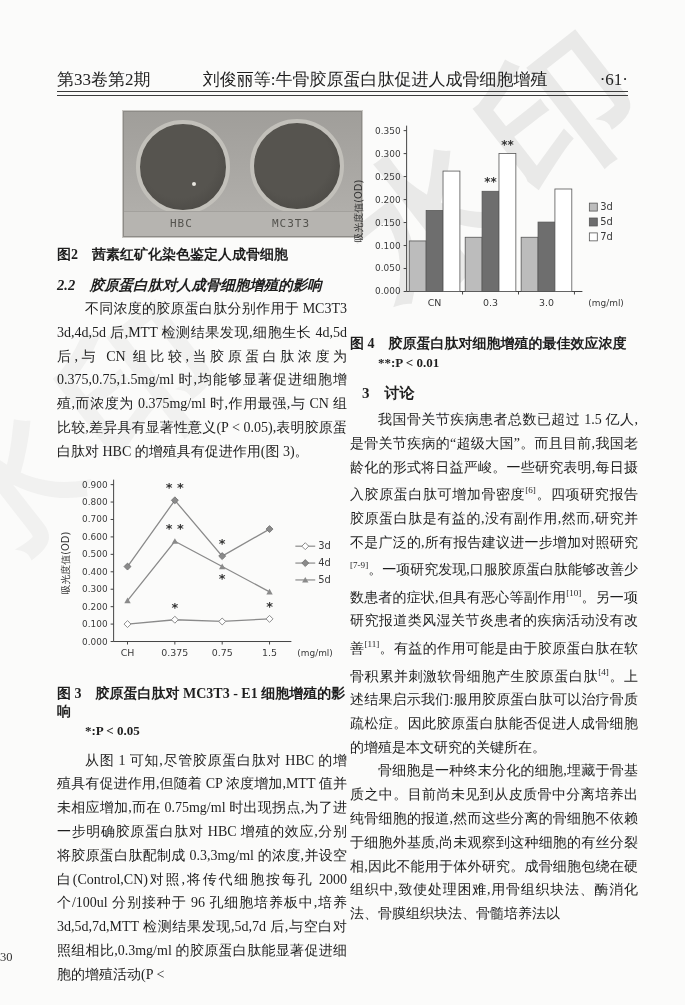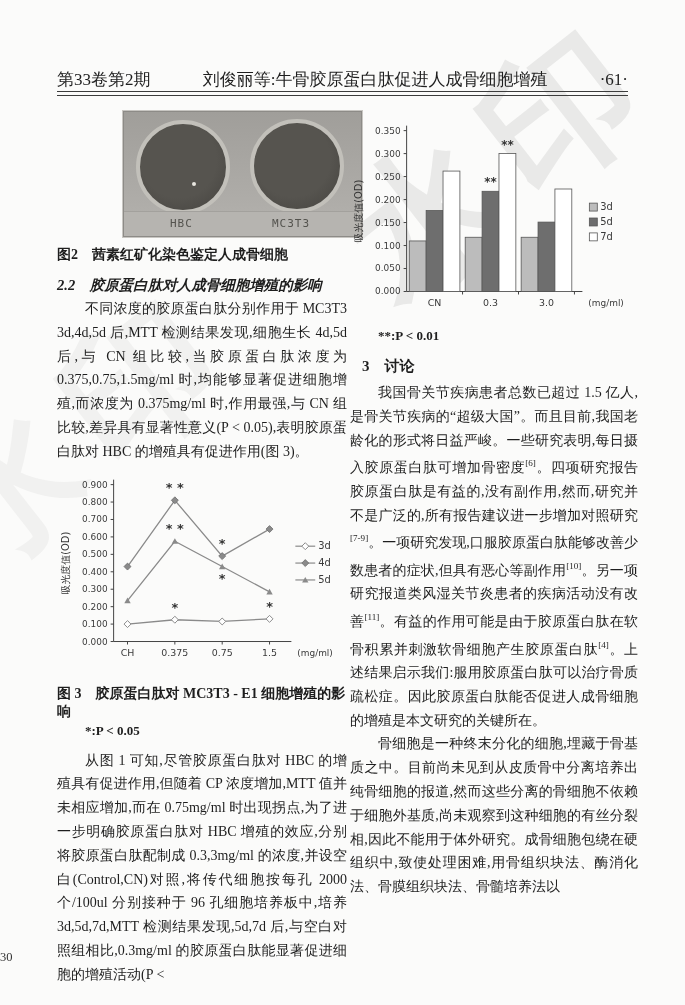--- a/index.html
+++ b/index.html
@@ -204,20 +204,21 @@
       <text x="240" y="193" font-size="9" fill="#3a3a3a" font-family="DejaVu Sans, sans-serif">(mg/ml)</text>
       <text x="141.5" y="72.09714285714286" font-size="12" fill="#333" font-family="DejaVu Sans, sans-serif" text-anchor="middle" font-weight="bold">**</text>
       <text x="158.5" y="34.14285714285714" font-size="12" fill="#333" font-family="DejaVu Sans, sans-serif" text-anchor="middle" font-weight="bold">**</text>
       <rect x="241" y="89" width="8" height="8" fill="#bcbcbc" stroke="#555" stroke-width="0.8"></rect>
       <text x="252" y="96" font-size="10" fill="#3a3a3a" font-family="DejaVu Sans, sans-serif">3d</text>
       <rect x="241" y="104" width="8" height="8" fill="#6e6e6e" stroke="#555" stroke-width="0.8"></rect>
       <text x="252" y="111" font-size="10" fill="#3a3a3a" font-family="DejaVu Sans, sans-serif">5d</text>
       <rect x="241" y="119" width="8" height="8" fill="#ffffff" stroke="#555" stroke-width="0.8"></rect>
       <text x="252" y="126" font-size="10" fill="#3a3a3a" font-family="DejaVu Sans, sans-serif">7d</text>
     </svg>
+  <div class="fig-caption">图 4　胶原蛋白肽对细胞增殖的最佳效应浓度</div>
   <div class="fig-note">**:P &lt; 0.01</div>
 
   <div class="sec-head">3　讨论</div>
   <p class="body-text indent">我国骨关节疾病患者总数已超过 1.5 亿人,是骨关节疾病的“超级大国”。而且目前,我国老龄化的形式将日益严峻。一些研究表明,每日摄入胶原蛋白肽可增加骨密度<sup>[6]</sup>。四项研究报告胶原蛋白肽是有益的,没有副作用,然而,研究并不是广泛的,所有报告建议进一步增加对照研究<sup>[7-9]</sup>。一项研究发现,口服胶原蛋白肽能够改善少数患者的症状,但具有恶心等副作用<sup>[10]</sup>。另一项研究报道类风湿关节炎患者的疾病活动没有改善<sup>[11]</sup>。有益的作用可能是由于胶原蛋白肽在软骨积累并刺激软骨细胞产生胶原蛋白肽<sup>[4]</sup>。上述结果启示我们:服用胶原蛋白肽可以治疗骨质疏松症。因此胶原蛋白肽能否促进人成骨细胞的增殖是本文研究的关键所在。</p>
   <p class="body-text indent">骨细胞是一种终末分化的细胞,埋藏于骨基质之中。目前尚未见到从皮质骨中分离培养出纯骨细胞的报道,然而这些分离的骨细胞不依赖于细胞外基质,尚未观察到这种细胞的有丝分裂相,因此不能用于体外研究。成骨细胞包绕在硬组织中,致使处理困难,用骨组织块法、酶消化法、骨膜组织块法、骨髓培养法以</p>
 </div>
 
 <div class="page-num">30</div>
 
 </body></html>

